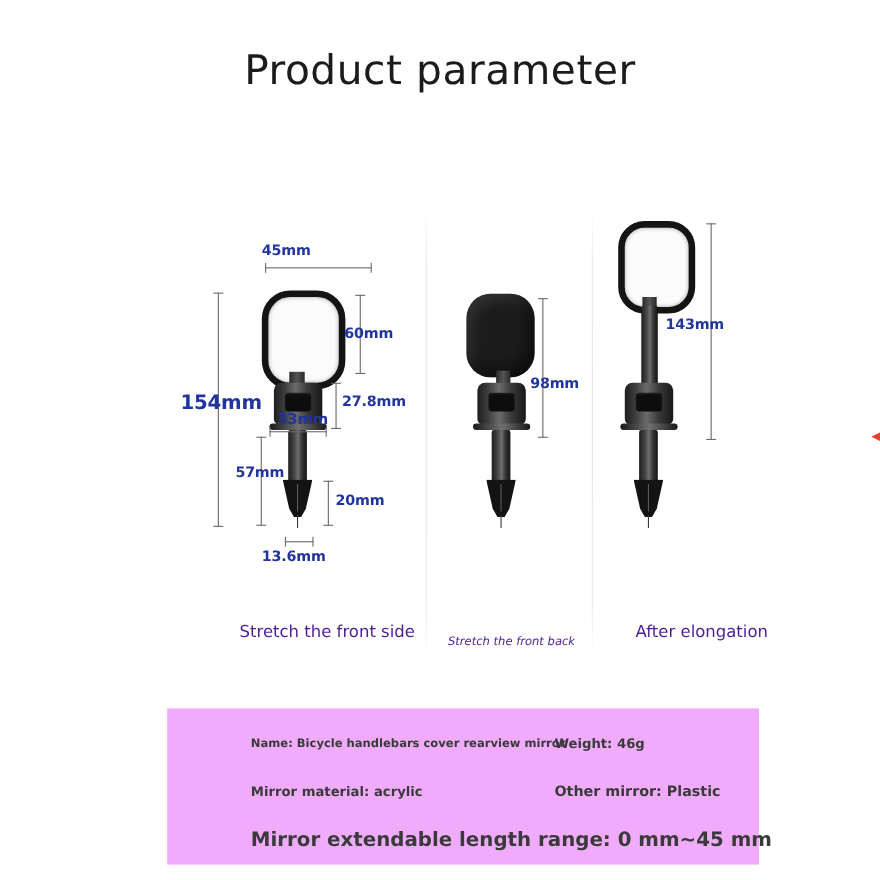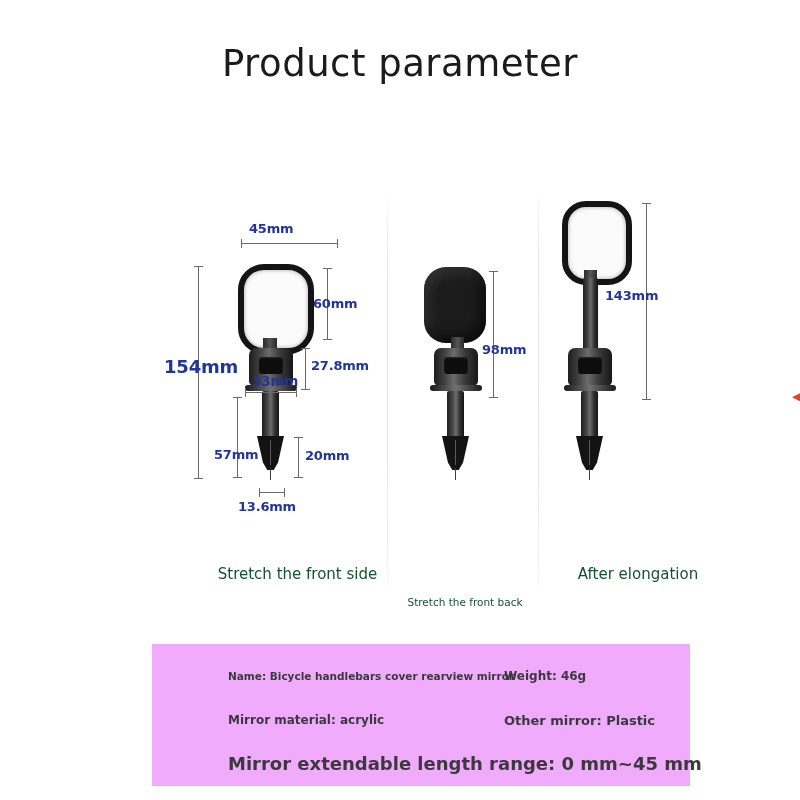--- a/index.html
+++ b/index.html
@@ -17,26 +17,26 @@
   
   .divider{
     position:absolute;top:190px;width:1px;height:410px;
     background:linear-gradient(to bottom,#ffffff 0%,#e9e9e9 12%,#e4e4e4 50%,#ececec 88%,#ffffff 100%);
   }
   #divider-1{left:387px;}
   #divider-2{left:538px;}
 
   .panel{position:absolute;}
   .caption{
-    position:absolute;text-align:center;color:#14532d;
+    position:absolute;text-align:center;color:#4c1d95;
     font-family:"DejaVu Sans","Liberation Sans",sans-serif;
     white-space:nowrap;
   }
   #caption-left{left:160px;top:565px;width:275px;font-size:15px;}
-  #caption-mid{left:392px;top:596px;width:146px;font-size:10.5px;}
+  #caption-mid{left:392px;top:577px;width:146px;font-size:10.5px;font-style:italic;}
   #caption-right{left:548px;top:565px;width:180px;font-size:15px;}
 
   
   .dim{
     position:absolute;color:#22349e;font-weight:700;
     font-family:"DejaVu Sans","Liberation Sans",sans-serif;
     white-space:nowrap;letter-spacing:-.2px;
   }
   .dim-v{ 
     position:absolute;width:1px;background:#6a6a6a;
@@ -129,37 +129,37 @@
   <div class="neck" style="left:263px;top:338px;width:14px;height:14px;"></div>
   <div class="clamp" style="left:249px;top:348px;width:44px;height:38px;">
     <div class="clamp-slot" style="left:10px;top:9px;width:24px;height:17px;"></div>
   </div>
   <div class="collar" style="left:245px;top:385px;width:52px;height:6px;"></div>
   <div class="stem" style="left:262px;top:391px;width:17px;height:47px;"></div>
   <div class="plug" style="left:257px;top:436px;width:27px;height:34px;"></div>
   <div class="plug-line" style="left:270px;top:440px;height:25px;"></div>
   <div class="pin" style="left:270px;top:468px;height:12px;"></div>
 
-  <div class="dim" style="left:249px;top:221px;font-size:13px;">45mm</div>
+  <div class="dim" style="left:238px;top:221px;font-size:13px;">45mm</div>
   <div class="dim-h" style="left:241px;top:243px;width:97px;"></div>
 
   <div class="dim-v" style="left:327px;top:268px;height:72px;"></div>
   <div class="dim" style="left:313px;top:296px;font-size:13px;">60mm</div>
 
   <div class="dim-v" style="left:198px;top:266px;height:213px;"></div>
   <div class="dim" style="left:164px;top:356px;font-size:18px;">154mm</div>
 
   <div class="dim-v" style="left:305px;top:348px;height:42px;"></div>
   <div class="dim" style="left:311px;top:358px;font-size:13px;">27.8mm</div>
 
   <div class="dim-h" style="left:245px;top:392px;width:52px;"></div>
   <div class="dim" style="left:252px;top:373px;font-size:13.5px;">33mm</div>
 
   <div class="dim-v" style="left:237px;top:397px;height:81px;"></div>
-  <div class="dim" style="left:214px;top:423px;font-size:13px;margin-top:24px;">57mm</div>
+  <div class="dim" style="left:214px;top:423px;font-size:13px;">57mm</div>
 
   <div class="dim-v" style="left:298px;top:437px;height:41px;"></div>
   <div class="dim" style="left:305px;top:448px;font-size:13px;">20mm</div>
 
   <div class="dim-h" style="left:259px;top:492px;width:26px;"></div>
   <div class="dim" style="left:238px;top:499px;font-size:13px;">13.6mm</div>
 </div>
 
 <div class="caption" id="caption-left">Stretch the front side</div>
 

